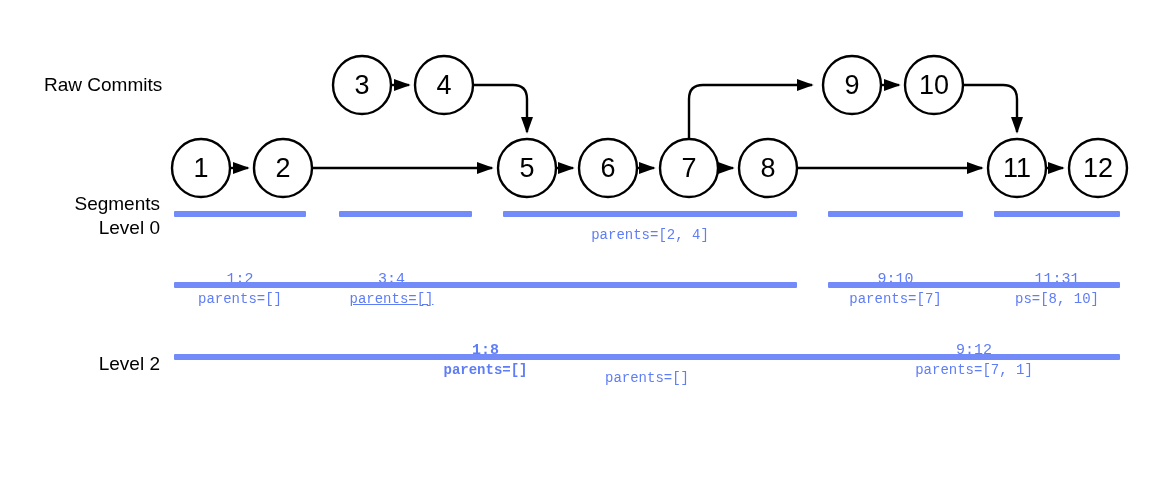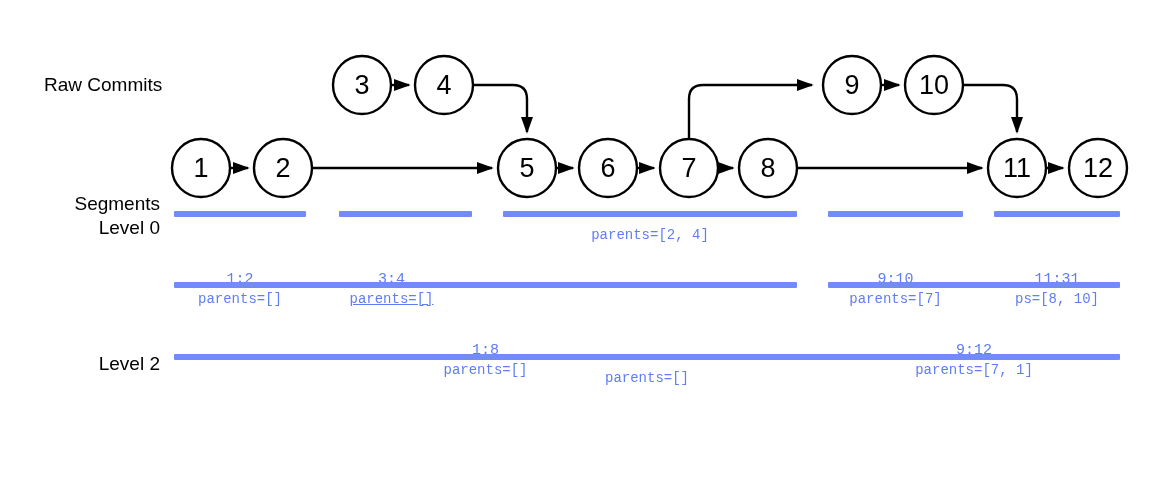--- a/index.html
+++ b/index.html
@@ -180,21 +180,21 @@
       <div class="seg-label" style="left: 828px; top: 224px; width: 135px;">
         <div class="seg-range">9:10</div>
         <div class="seg-parents">parents=[7]</div>
       </div>
       <div class="seg-bar" style="left: 994px; top: 211px; width: 126px;"></div>
       <div class="seg-label" style="left: 994px; top: 224px; width: 126px;">
         <div class="seg-range">11:31</div>
         <div class="seg-parents">ps=[8, 10]</div>
       </div>
       <div class="seg-bar" style="left: 174px; top: 282px; width: 623px;"></div>
-      <div class="seg-label" style="left: 174px; top: 295px; width: 623px;">
+      <div class="seg-label" style="left: 174px; top: 295px; width: 623px; font-weight: bold;">
         <div class="seg-range">1:8</div>
         <div class="seg-parents">parents=[]</div>
       </div>
       <div class="seg-bar" style="left: 828px; top: 282px; width: 292px;"></div>
       <div class="seg-label" style="left: 828px; top: 295px; width: 292px;">
         <div class="seg-range">9:12</div>
         <div class="seg-parents">parents=[7, 1]</div>
       </div>
       <div class="seg-bar" style="left: 174px; top: 354px; width: 946px;"></div>
       <div class="seg-label" style="left: 174px; top: 367px; width: 946px;">

